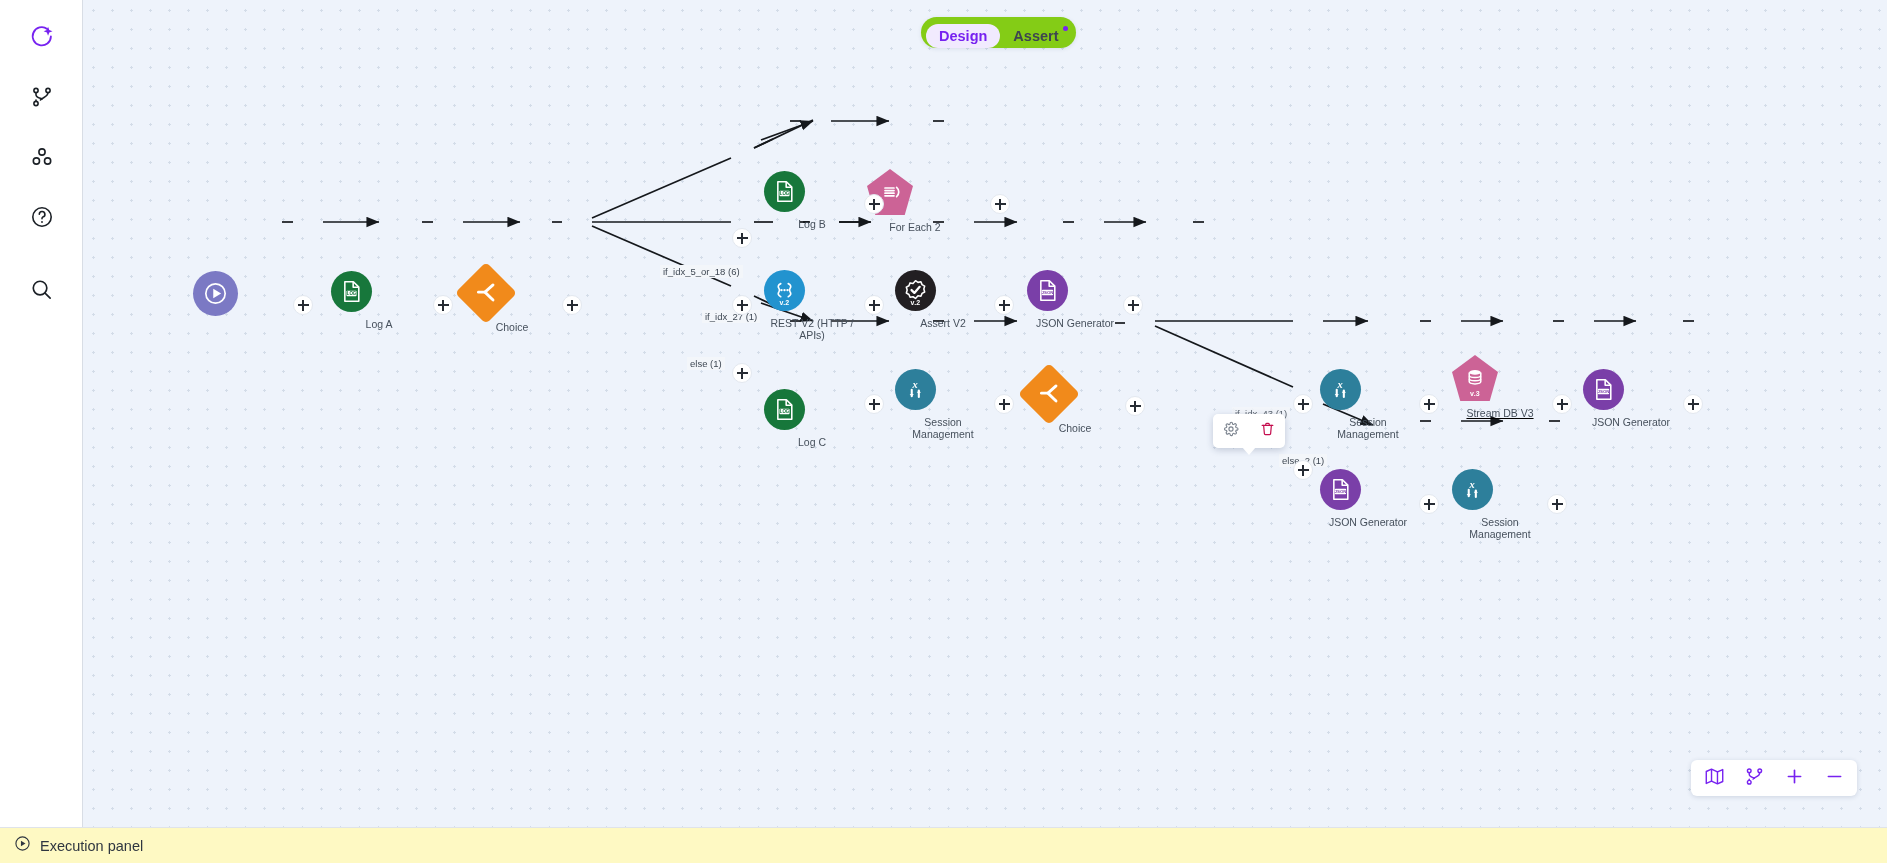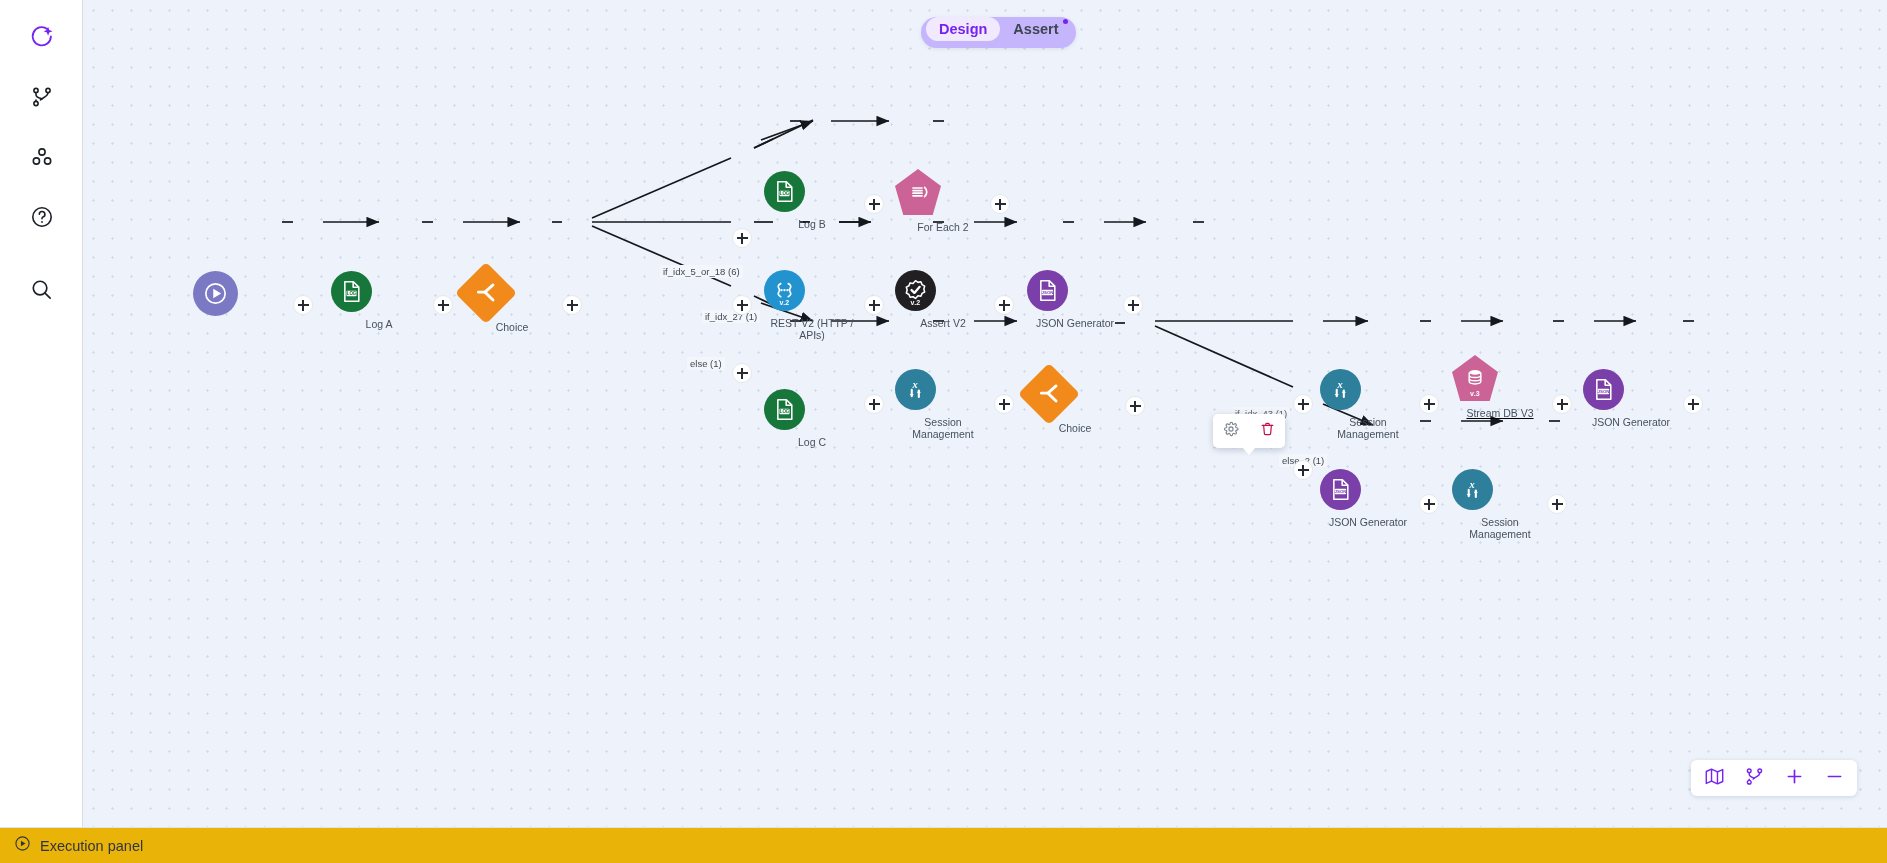--- a/index.html
+++ b/index.html
@@ -38,23 +38,23 @@
     background-position: 1px 1px;
     overflow: hidden;
   }
 
   #edge-layer { position: absolute; left: 0; top: 0; width: 1804px; height: 827px; pointer-events: none; }
 
   
   #tabbar {
     position: absolute; left: 921px; top: 17px;
     height: 31px;
-    background: #c4b5fd;
+    background: #84cc16;
     border-radius: 17px;
-    display: flex; align-items: flex-start;
+    display: flex; align-items: flex-end;
     padding: 0 5px;
     box-shadow: 0 1px 4px rgba(30,50,90,0.10);
     z-index: 30;
   }
   .tab {
     height: 24px; padding: 0 13px;
     display: flex; align-items: center;
     font-size: 14.5px; font-weight: bold;
     color: #3d4550; border-radius: 13px;
     cursor: pointer; position: relative;
@@ -158,21 +158,21 @@
   .zoom-btn {
     width: 34px; height: 30px;
     display: flex; align-items: center; justify-content: center;
     cursor: pointer;
   }
 
   
   #exec-panel {
     position: absolute; left: 0; top: 827px;
     width: 1887px; height: 36px;
-    background: #eab308;
+    background: #fef9c3;
     border-top: 1px solid #dfe3ea;
     display: flex; align-items: center;
     padding-left: 14px; gap: 9px;
     z-index: 50;
     cursor: pointer;
   }
   #exec-panel .exec-label { font-size: 14.5px; color: #2f3640; }
 </style>
 </head>
 <body>
@@ -379,21 +379,21 @@
               <svg width="25" height="25" viewBox="0 0 24 24" fill="none" stroke="#ffffff" stroke-width="1.5" stroke-linejoin="round">
         <path d="M5.6 2.6 h8.2 L19 7.8 V21.4 H5.6 Z"></path>
         <path d="M13.6 2.8 V7.9 H18.8"></path>
         <rect x="7.2" y="11.2" width="9.6" height="5.4" rx="0.8" fill="#ffffff" stroke="none"></rect>
         <text x="12" y="15.6" font-size="4.3" font-family="Liberation Sans, sans-serif" font-weight="bold" fill="#17773b" text-anchor="middle" stroke="none">LOG</text>
               </svg>
             </span>
           </div>
           <div class="node-label">Log B</div>
         </div>
-        <div class="node" style="left: 812px; top: 169px;">
+        <div class="node" style="left: 784px; top: 169px;">
           <div class="node-shape shape-pentagon" style="width: 46px; height: 46px; background: rgb(204, 99, 150);">
             <span>
               <svg width="24" height="24" viewBox="0 0 24 24" fill="none" stroke="#ffffff" stroke-width="1.7" stroke-linecap="round">
         <path d="M7 8 H16"></path>
                 <path d="M7 10.6 H16"></path>
                 <path d="M7 13.2 H16"></path>
                 <path d="M7 15.8 H16"></path>
         <path d="M18.6 7.4 a6 6 0 0 1 0 9.2"></path>
               </svg>
             </span>

